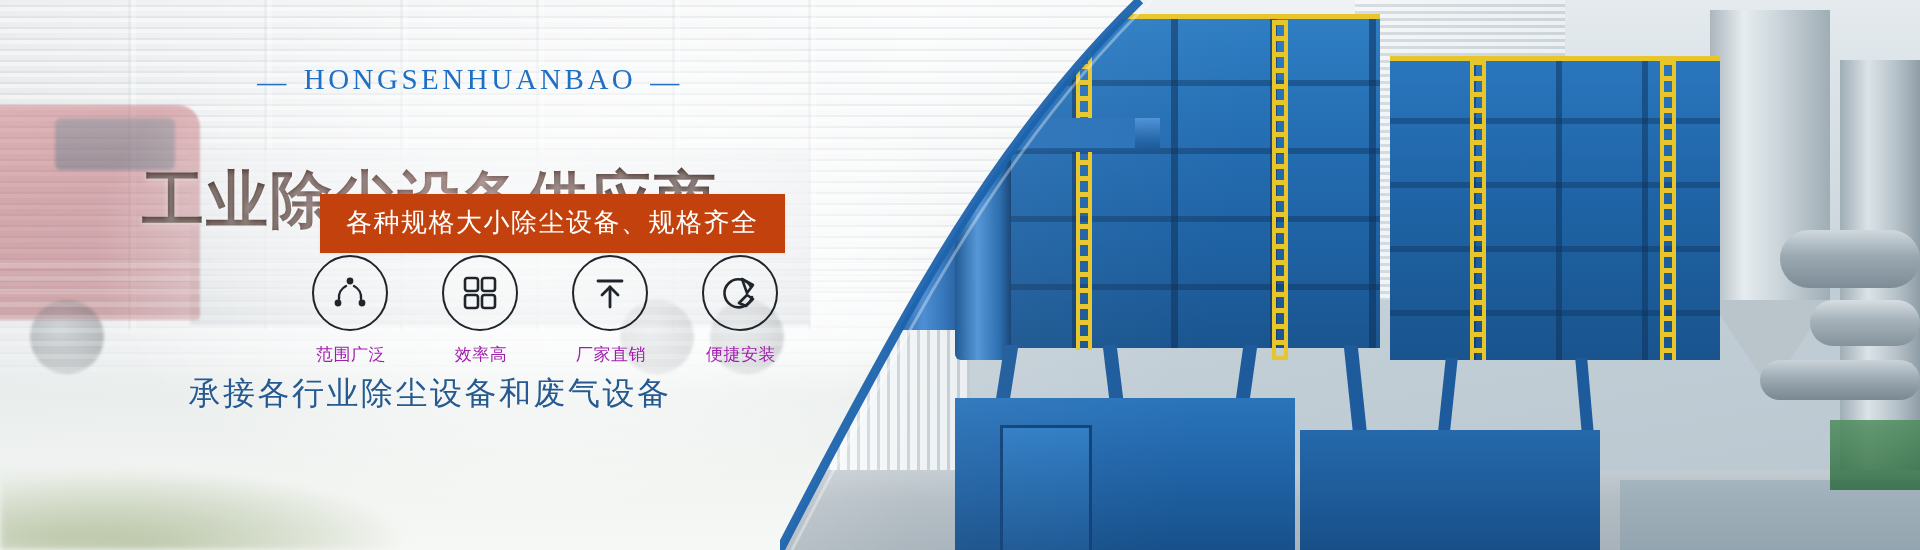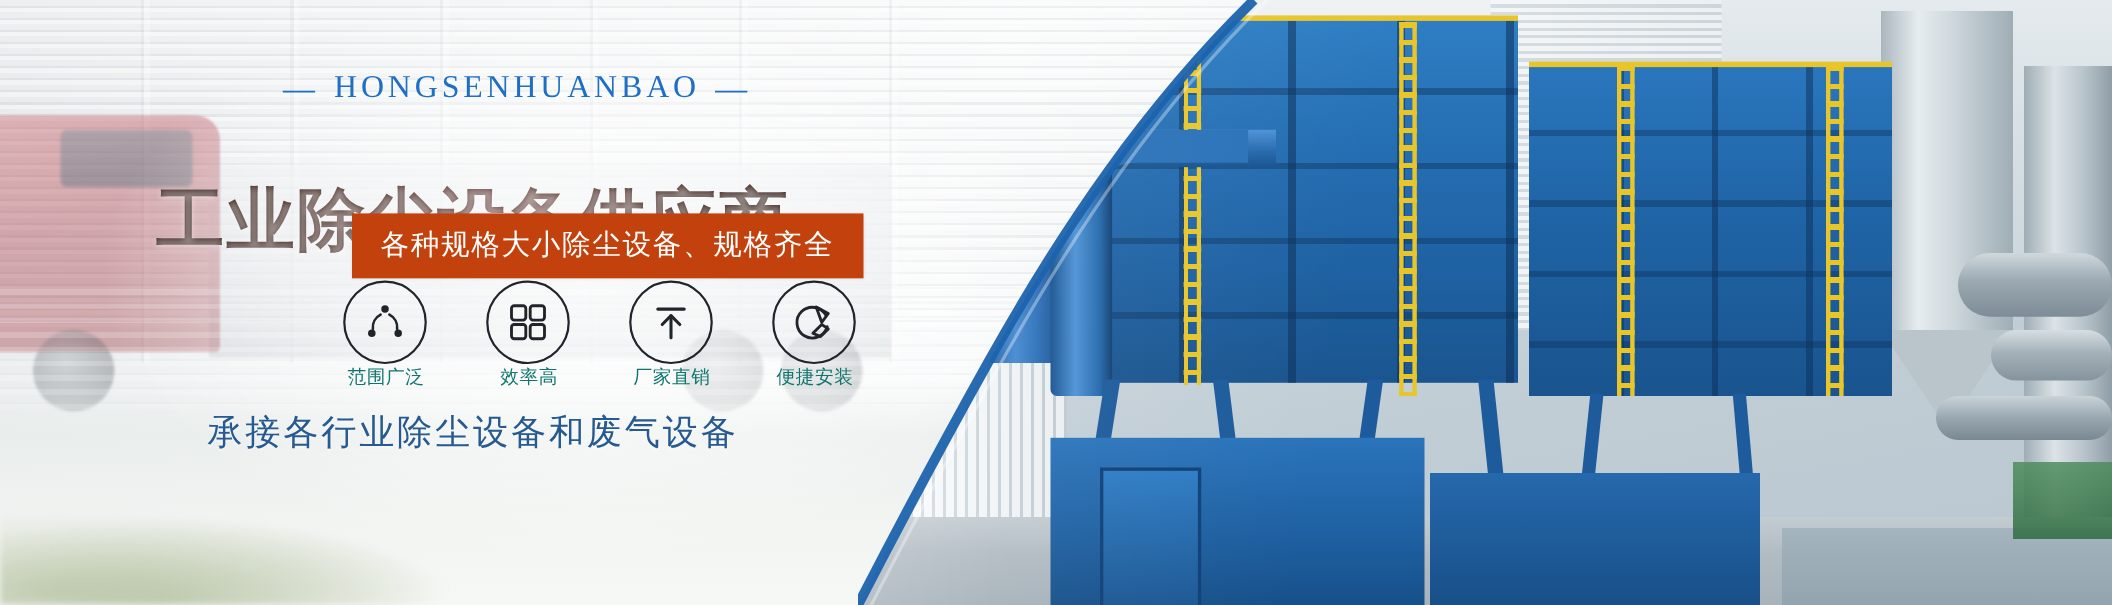--- a/index.html
+++ b/index.html
@@ -243,21 +243,22 @@
   }
   .feature{width:78px;text-align:center;}
   .fcircle{
     width:76px;height:76px;border-radius:50%;
     border:2.5px solid #20252b;
     display:flex;align-items:center;justify-content:center;
     box-sizing:border-box;
     background:rgba(255,255,255,.10);
   }
   .flabel{
-    font-size:17px;color:#0f766e;letter-spacing:.5px;white-space:nowrap;
+    margin-top:12px;
+    font-size:17px;color:#a21caf;letter-spacing:.5px;white-space:nowrap;
   }
 
   .bottomline{
     position:absolute;top:372px;left:0;width:860px;
     text-align:center;
     font-size:32px;letter-spacing:2.5px;
     color:#265a90;
     white-space:nowrap;
     text-shadow:0 1px 3px rgba(255,255,255,.55);
   }

